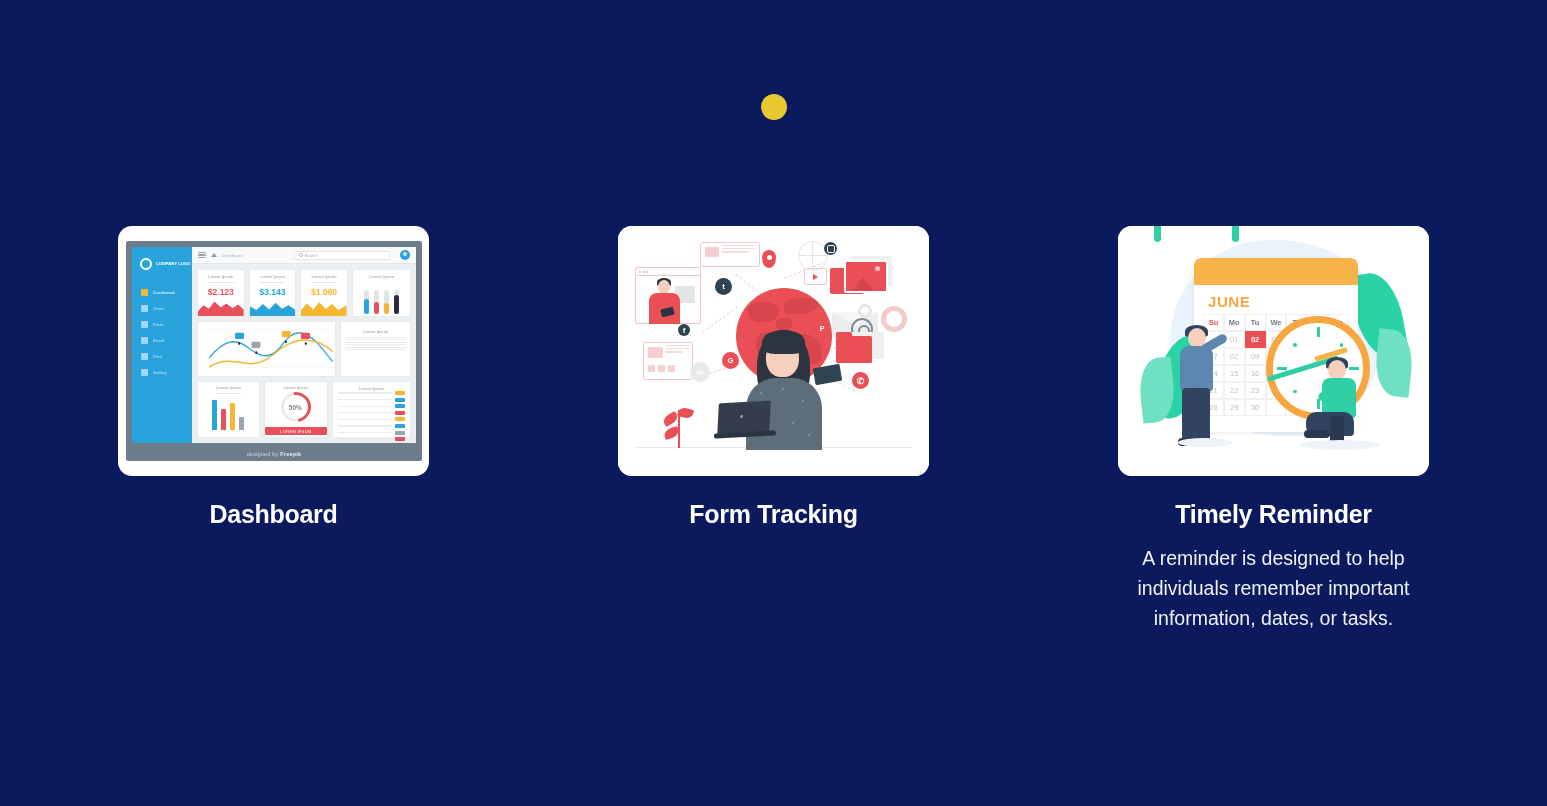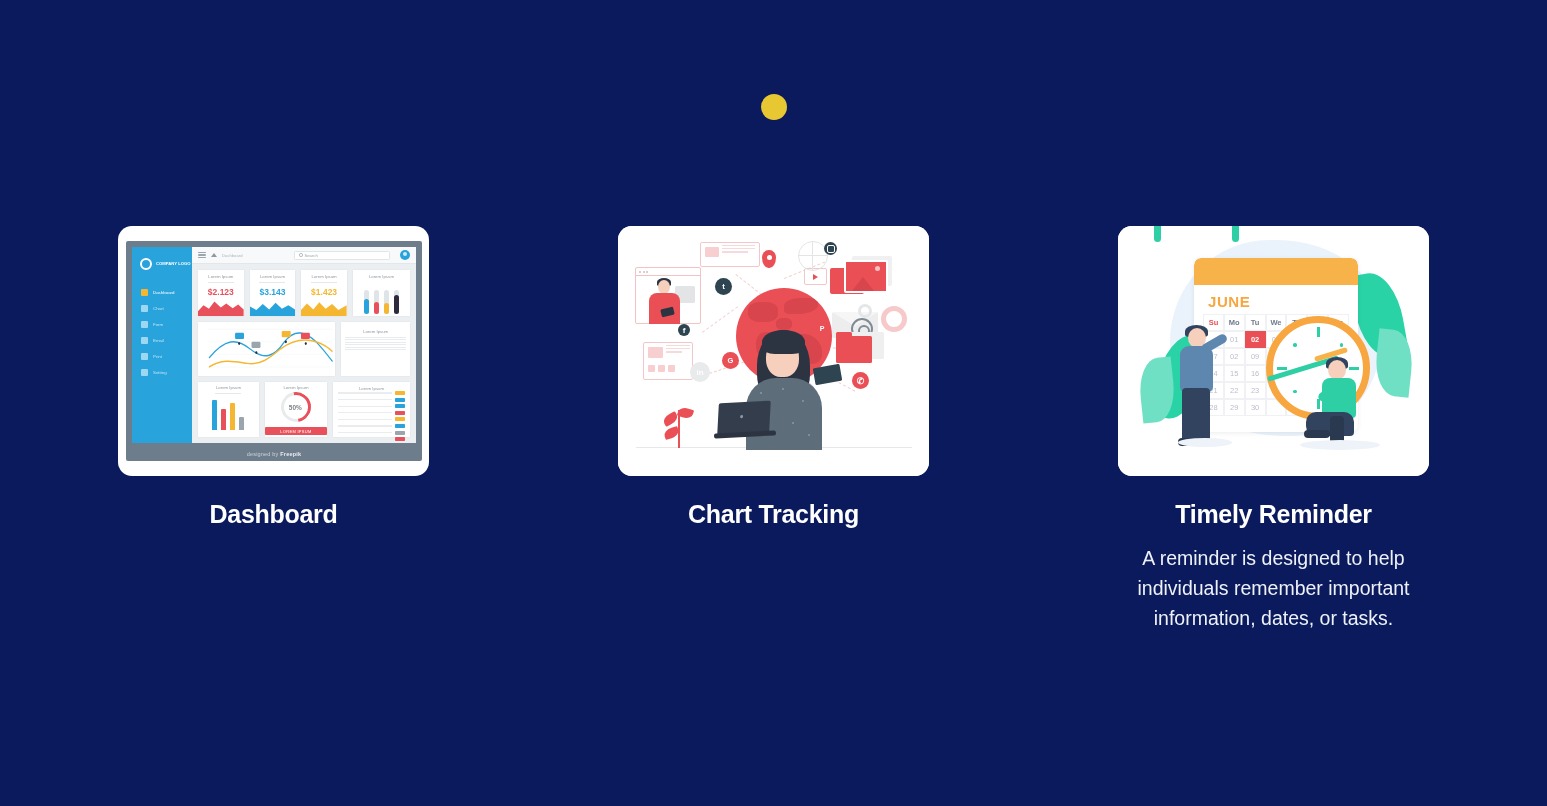--- a/index.html
+++ b/index.html
@@ -386,21 +386,21 @@
                   <h6>Lorem Ipsum</h6>
                   <span class="sub"></span>
                   <span class="val" style="color:#29a3dc">$3.143</span>
                   <svg class="wave" viewBox="0 0 100 30" preserveAspectRatio="none">
                     <path d="M0 14 L14 20 L28 10 L42 19 L56 8 L70 18 L84 12 L100 20 L100 30 L0 30 Z" fill="#29a3dc"></path>
                   </svg>
                 </div>
                 <div class="stat">
                   <h6>Lorem Ipsum</h6>
                   <span class="sub"></span>
-                  <span class="val" style="color:#f5b731">$1.423</span>
+                  <span class="val" style="color:#f5b731">$1.060</span>
                   <svg class="wave" viewBox="0 0 100 30" preserveAspectRatio="none">
                     <path d="M0 20 L13 9 L27 19 L40 7 L54 18 L68 10 L82 20 L100 12 L100 30 L0 30 Z" fill="#f5b731"></path>
                   </svg>
                 </div>
                 <div class="stat big">
                   <h6>Lorem Ipsum</h6>
                   <span class="sub"></span>
                   <div class="gauges">
                     <span class="gauge">
                         <i style="height:62%;background:#29a3dc"></i>
@@ -631,21 +631,21 @@
           <div class="laptop-base"></div>
 
           <div class="plant">
             <span class="stem"></span>
             <span class="lf" style="left:1px;  top:10px; transform:rotate(-28deg)"></span>
             <span class="lf" style="left:16px; top:4px;  transform:rotate(18deg)"></span>
             <span class="lf" style="left:2px;  top:24px; transform:rotate(-18deg)"></span>
           </div>
         </div>
       </div>
-      <div class="card-title">Chart Tracking</div>
+      <div class="card-title">Form Tracking</div>
     </div>
 
     <div class="card">
       <div class="card-media">
         <div class="illu3">
           <div class="blob"></div>
           <div class="leaf l3"></div>
           <div class="leaf l4"></div>
           <div class="leaf l1"></div>
           <div class="leaf l2"></div>

